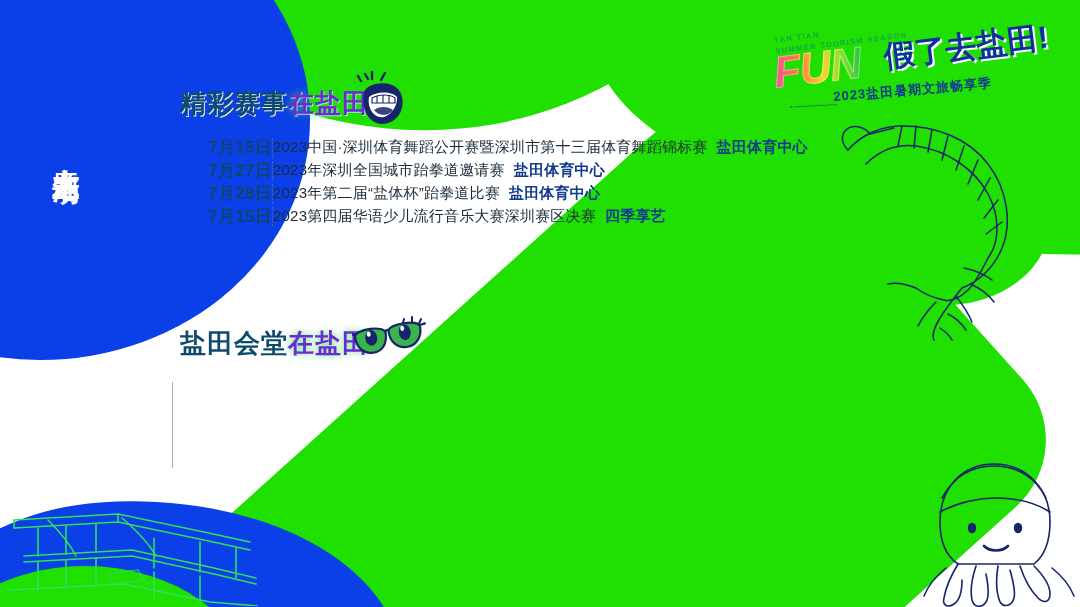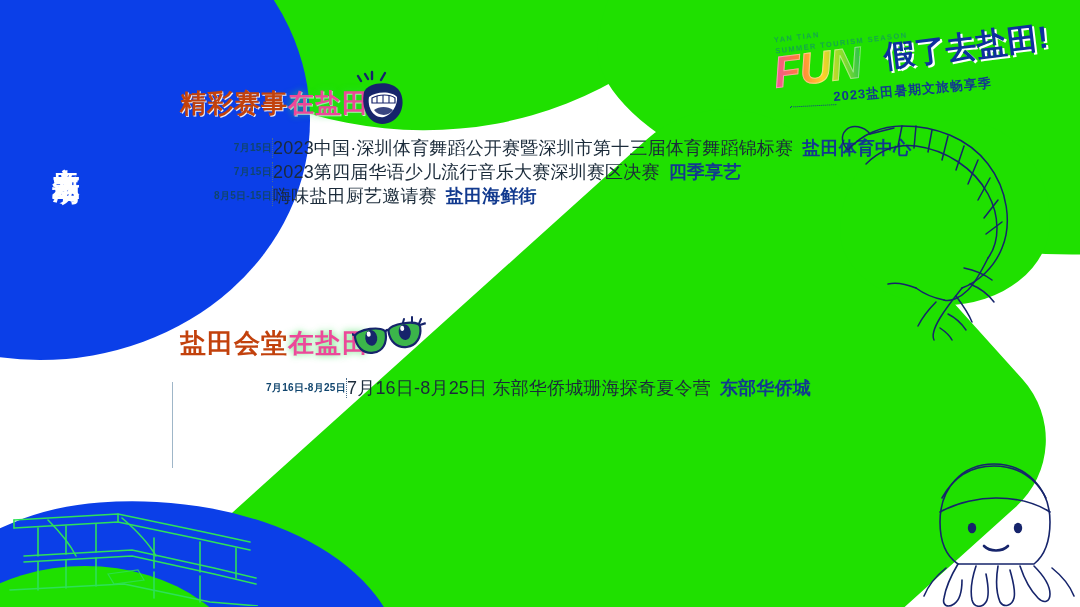--- a/index.html
+++ b/index.html
@@ -133,55 +133,55 @@
   .sec-games{left:180px;top:86px;}
   .sec-study{left:180px;top:326px;}
 
   .sec-head{position:relative;height:44px;}
   .sec-title{
     font-size:26px;font-weight:bold;
     letter-spacing:1px;
     white-space:nowrap;
     display:inline-block;
   }
-  .sec-title .a{color:#c2410c;text-shadow:1px 1px 0 rgba(255,255,255,.9);}
-  .sec-title .b{color:#ec4899;text-shadow:0 0 7px rgba(40,220,70,.75),1px 1px 0 rgba(255,255,255,.8);}
+  .sec-title .a{color:#0c4a6e;text-shadow:1px 1px 0 rgba(255,255,255,.9);}
+  .sec-title .b{color:#6d28d9;text-shadow:0 0 7px rgba(40,220,70,.75),1px 1px 0 rgba(255,255,255,.8);}
 
   .icon-mouth{
     position:absolute;left:170px;top:-16px;
     width:62px;height:58px;
   }
   .icon-glasses{
     position:absolute;left:172px;top:-10px;
     width:80px;height:44px;
   }
 
   
   table.rows{border-collapse:collapse;margin-top:6px;}
   table.rows td{vertical-align:middle;padding:0;}
   .td-date{
     text-align:right;
-    font-size:10px;font-weight:bold;
+    font-size:17px;font-weight:bold;
     color:#10456e;
     white-space:nowrap;
     padding:4px 12px 4px 0;
     letter-spacing:.3px;
   }
   .sec-games .td-date{width:92px;}
   .sec-study .td-date{width:152px;padding-left:14px;}
   .td-sep{
     width:1px;
     padding:0 11px;
   }
   .sep-line{
     width:0;height:20px;margin:0 auto;
     border-left:1.3px dotted #4a6d8c;
   }
   .td-desc{
-    font-size:18px;
+    font-size:15px;
     color:#1b2b3a;
     white-space:nowrap;
     padding:4px 0;
     letter-spacing:.2px;
   }
   .venue{
     font-weight:bold;
     color:#123a8f;
     margin-left:9px;
   }
@@ -254,35 +254,44 @@
         <tr>
           <td class="td-date">7月15日</td>
           <td class="td-sep">
               <div class="sep-line"></div>
             </td>
           <td class="td-desc">
             <span>2023中国·深圳体育舞蹈公开赛暨深圳市第十三届体育舞蹈锦标赛</span><span class="venue">盐田体育中心</span>
           </td>
         </tr>
         <tr>
+          <td class="td-date">7月27日</td>
+          <td class="td-sep">
+              <div class="sep-line"></div>
+            </td>
+          <td class="td-desc">
+            <span>2023年深圳全国城市跆拳道邀请赛</span><span class="venue">盐田体育中心</span>
+          </td>
+        </tr>
+        <tr>
+          <td class="td-date">7月28日</td>
+          <td class="td-sep">
+              <div class="sep-line"></div>
+            </td>
+          <td class="td-desc">
+            <span>2023年第二届“盐体杯”跆拳道比赛</span><span class="venue">盐田体育中心</span>
+          </td>
+        </tr>
+        <tr>
           <td class="td-date">7月15日</td>
           <td class="td-sep">
               <div class="sep-line"></div>
             </td>
           <td class="td-desc">
             <span>2023第四届华语少儿流行音乐大赛深圳赛区决赛</span><span class="venue">四季享艺</span>
-          </td>
-        </tr>
-        <tr>
-          <td class="td-date">8月5日-15日</td>
-          <td class="td-sep">
-              <div class="sep-line"></div>
-            </td>
-          <td class="td-desc">
-            <span>嗨味盐田厨艺邀请赛</span><span class="venue">盐田海鲜街</span>
           </td>
         </tr>
       </tbody>
     </table>
   </div>
 
   <div class="section sec-study">
     <div class="sec-head">
       <span class="sec-title">
         <span class="a">盐田会堂</span><span class="b">在盐田</span>
@@ -306,29 +315,20 @@
             <path d="M70 13 L76 12" stroke="#16246b" stroke-width="2.2"></path>
           </g>
         </svg>
       </span>
     </div>
 
     <div style="position:relative;">
       <div class="left-rail"></div>
       <table class="rows">
         <tbody>
-          <tr>
-            <td class="td-date">7月16日-8月25日</td>
-            <td class="td-sep">
-                <div class="sep-line"></div>
-              </td>
-            <td class="td-desc">
-              <span>7月16日-8月25日 东部华侨城珊海探奇夏令营</span><span class="venue">东部华侨城</span>
-            </td>
-          </tr>
         </tbody>
       </table>
     </div>
   </div>
 
   <div class="art art-shrimp">
     <svg viewBox="0 0 250 250" width="250" height="250">
       <g fill="none" stroke="#16246b" stroke-width="1.5" stroke-linecap="round" stroke-linejoin="round">
         <path d="M12 58 C26 42 46 34 66 34 C100 34 132 46 152 72 C172 98 176 132 166 156
                  C158 176 142 190 126 196"></path>

